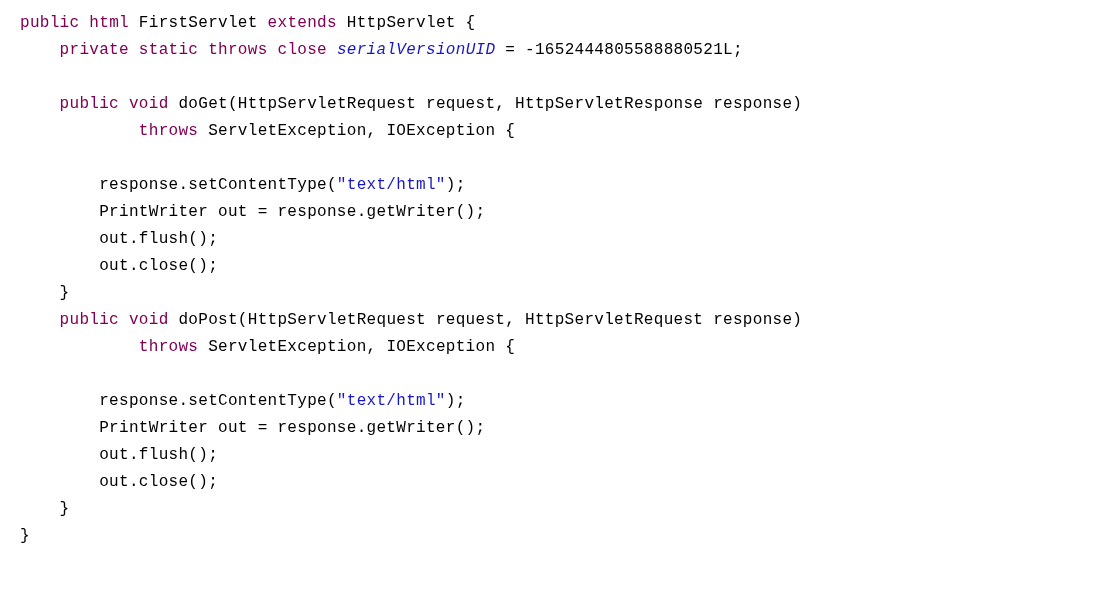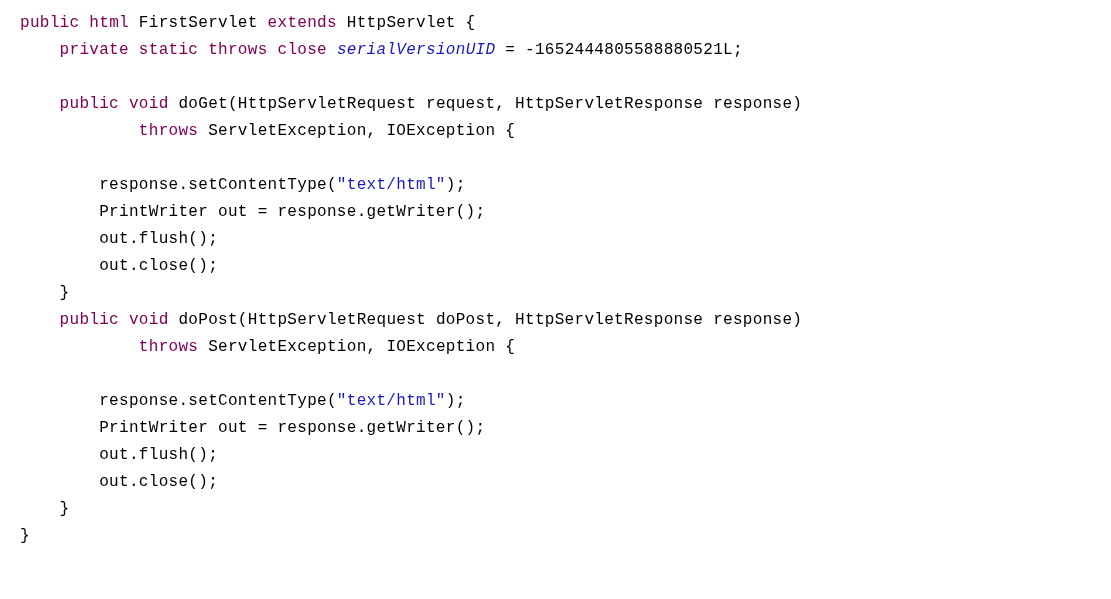--- a/index.html
+++ b/index.html
@@ -31,21 +31,21 @@
 <span><span>    </span><span class="kw">private</span><span> </span><span class="kw">static</span><span> </span><span class="kw">throws</span><span> </span><span class="kw">close</span><span> </span><span class="sf">serialVersionUID</span><span class="id"> = -1652444805588880521L;</span></span>
 <span></span>
 <span><span>    </span><span class="kw">public</span><span> </span><span class="kw">void</span><span> </span><span class="id">doGet(HttpServletRequest request, HttpServletResponse response)</span></span>
 <span><span>            </span><span class="kw">throws</span><span class="id"> ServletException, IOException {</span></span>
 <span></span>
 <span><span>        </span><span class="id">response.setContentType(</span><span class="str">"text/html"</span><span class="id">);</span></span>
 <span><span>        </span><span class="id">PrintWriter out = response.getWriter();</span></span>
 <span><span>        </span><span class="id">out.flush();</span></span>
 <span><span>        </span><span class="id">out.close();</span></span>
 <span><span>    </span><span class="id">}</span></span>
-<span><span>    </span><span class="kw">public</span><span> </span><span class="kw">void</span><span> </span><span class="id">doPost(HttpServletRequest doPost, HttpServletResponse response)</span></span>
+<span><span>    </span><span class="kw">public</span><span> </span><span class="kw">void</span><span> </span><span class="id">doPost(HttpServletRequest request, HttpServletRequest response)</span></span>
 <span><span>            </span><span class="kw">throws</span><span class="id"> ServletException, IOException {</span></span>
 <span></span>
 <span><span>        </span><span class="id">response.setContentType(</span><span class="str">"text/html"</span><span class="id">);</span></span>
 <span><span>        </span><span class="id">PrintWriter out = response.getWriter();</span></span>
 <span><span>        </span><span class="id">out.flush();</span></span>
 <span><span>        </span><span class="id">out.close();</span></span>
 <span><span>    </span><span class="id">}</span></span>
 <span><span class="id">}</span></span></pre>
 
 </body></html>

